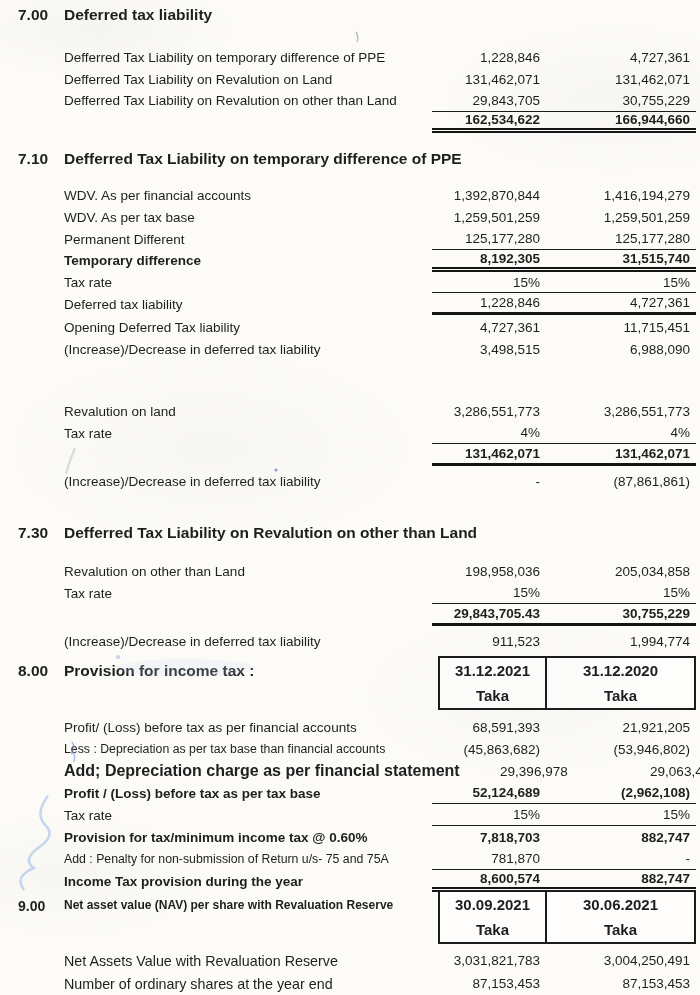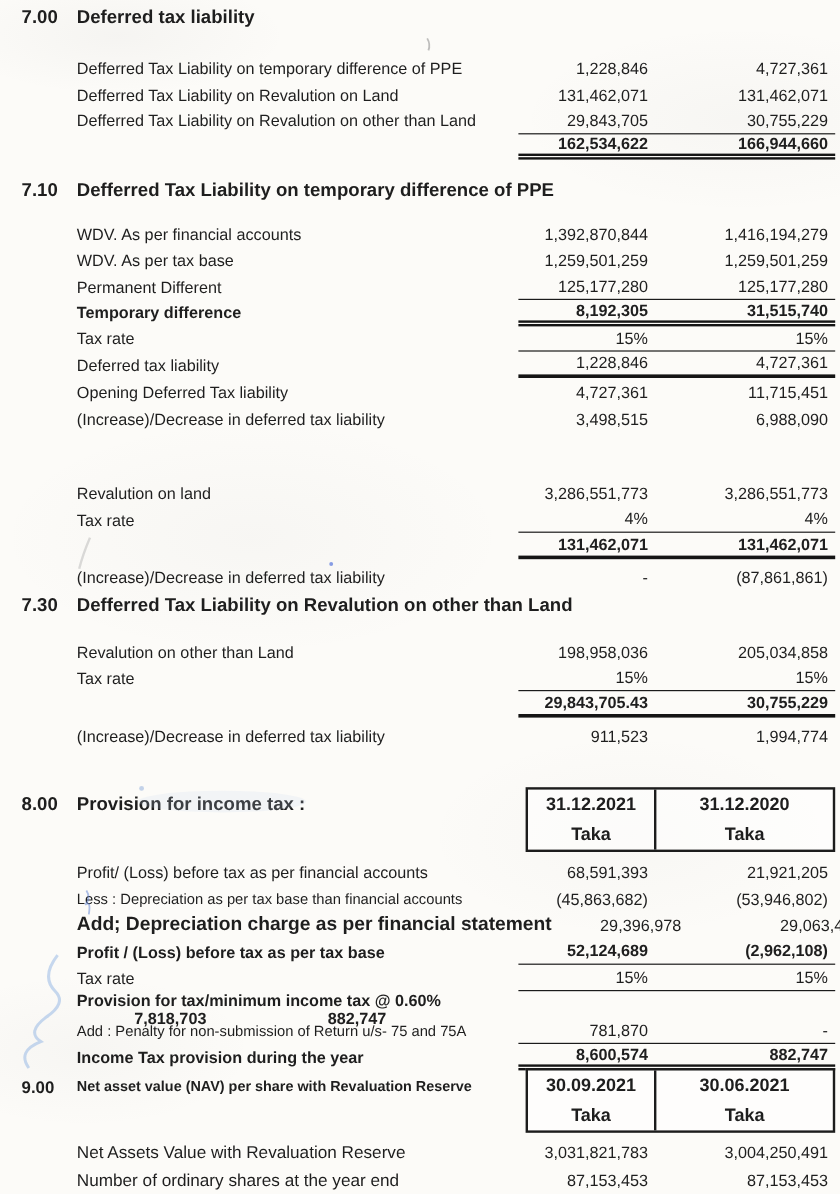--- a/index.html
+++ b/index.html
@@ -186,21 +186,21 @@
       <div class="row gap-top">
         <div class="lbl">(Increase)/Decrease in deferred tax liability</div>
         <div class="nums">
             <div class="c1">-</div>
             <div class="c2">(87,861,861)</div>
           </div>
       </div>
     </div>
   </div>
 
-  <div class="sec" style="top:496px;">
+  <div class="sec" style="top:524px;">
     <div class="sec-head">
       <div class="sec-num">7.30</div>
       <div class="sec-title">Defferred Tax Liability on Revalution on other than Land</div>
     </div>
     <div class="tbl" style="margin-top:19px;">
       <div class="row">
         <div class="lbl">Revalution on other than Land</div>
         <div class="nums">
             <div class="c1">198,958,036</div>
             <div class="c2">205,034,858</div>
@@ -276,21 +276,21 @@
             <div class="c2">(2,962,108)</div>
           </div>
       </div>
       <div class="row" style="height:22px;">
         <div class="lbl">Tax rate</div>
         <div class="nums u1">
             <div class="c1">15%</div>
             <div class="c2">15%</div>
           </div>
       </div>
-      <div class="row b" style="height:22px;flex-direction:column;">
+      <div class="row b" style="height:22px;">
         <div class="lbl">Provision for tax/minimum income tax @ 0.60%</div>
         <div class="nums">
             <div class="c1">7,818,703</div>
             <div class="c2">882,747</div>
           </div>
       </div>
       <div class="row" style="height:22px;">
         <div class="lbl sm">Add : Penalty for non-submission of Return u/s- 75 and 75A</div>
         <div class="nums u1">
             <div class="c1">781,870</div>

